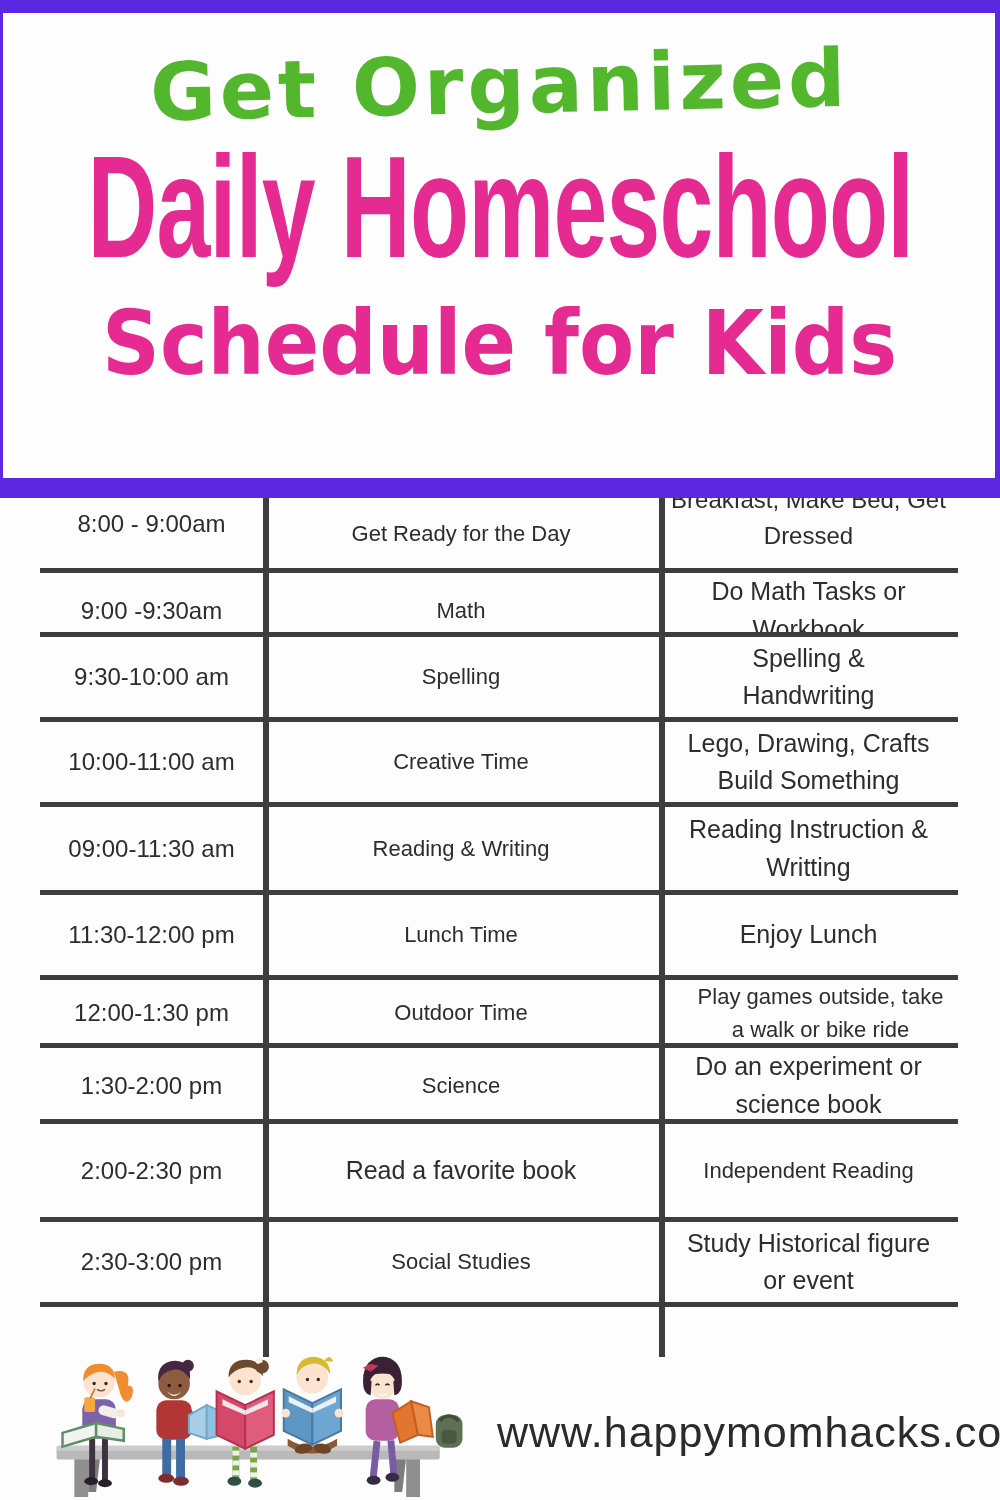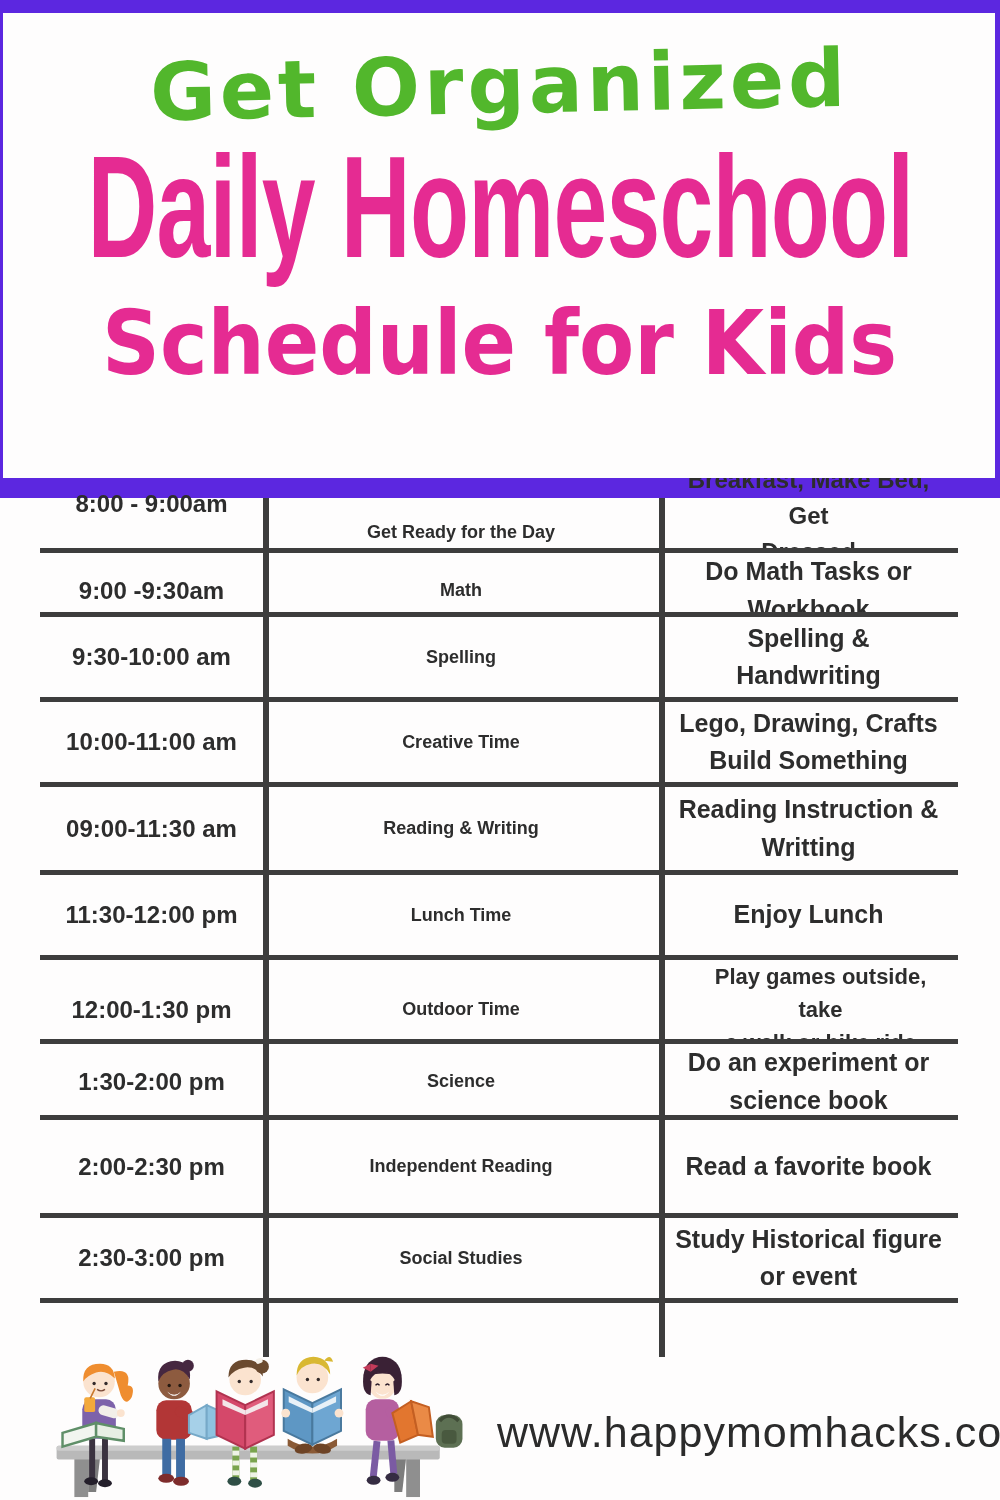--- a/index.html
+++ b/index.html
@@ -23,38 +23,38 @@
   .title-pink-big{
     margin-top:4px;font-family:"Liberation Sans",sans-serif;font-weight:700;
     font-size:124px;letter-spacing:-1px;color:#e52b92;white-space:nowrap;
     transform:scale(0.78,1.16);
   }
   .title-pink-sub{
     margin-top:18px;font-family:"DejaVu Sans",sans-serif;font-weight:700;
     font-size:82px;color:#e52b92;white-space:nowrap;transform:scale(0.98,1.08);
   }
   
-  .table{position:absolute;top:478px;left:40px;width:918px;font-weight:bold;}
+  .table{position:absolute;top:498px;left:40px;width:918px;}
   .row{
     display:grid;grid-template-columns:223px 396px 299px;
     border-bottom:5px solid #3d3d3d;overflow:hidden;box-sizing:border-box;
   }
   .row:nth-child(1){height:75px;}
   .row:nth-child(2){height:64px;}
   .row:nth-child(3){height:85px;}
   .row:nth-child(4){height:85px;}
   .row:nth-child(5){height:88px;}
   .row:nth-child(6){height:85px;}
-  .row:nth-child(7){height:84px;}
+  .row:nth-child(7){height:68px;}
   .row:nth-child(8){height:76px;}
   .row:nth-child(9){height:98px;}
   .row:nth-child(10){height:85px;}
   .cell{display:flex;align-items:center;justify-content:center;text-align:center;}
   .time{font-size:24px;}
-  .act{font-size:18px;}
+  .act{font-size:22px;}
   .det{font-size:25px;line-height:1.5;white-space:pre-line;padding:0 8px;}
   .row:nth-child(1) .det{font-size:24px;position:relative;top:-16px;}
   .row:nth-child(1) .time{align-items:flex-start;padding-top:12px;}
   .row:nth-child(7) .det{font-size:22px;padding-left:32px;}
   .vline{position:absolute;top:498px;width:6px;height:859px;background:#3d3d3d;}
   .v1{left:263px;}
   .v2{left:659px;}
   
   .illustration{position:absolute;left:42px;top:1342px;width:440px;height:158px;}
   .website{
@@ -121,22 +121,22 @@
 a walk or bike ride</div>
     </div>
     <div class="row">
       <div class="cell time">1:30-2:00 pm</div>
       <div class="cell act">Science</div>
       <div class="cell det">Do an experiment or
 science book</div>
     </div>
     <div class="row">
       <div class="cell time">2:00-2:30 pm</div>
+      <div class="cell det">Read a favorite book</div>
       <div class="cell act">Independent Reading</div>
-      <div class="cell det">Read a favorite book</div>
     </div>
     <div class="row">
       <div class="cell time">2:30-3:00 pm</div>
       <div class="cell act">Social Studies</div>
       <div class="cell det">Study Historical figure
 or event</div>
     </div>
   </div>
   <div class="vline v1"></div>
   <div class="vline v2"></div>

